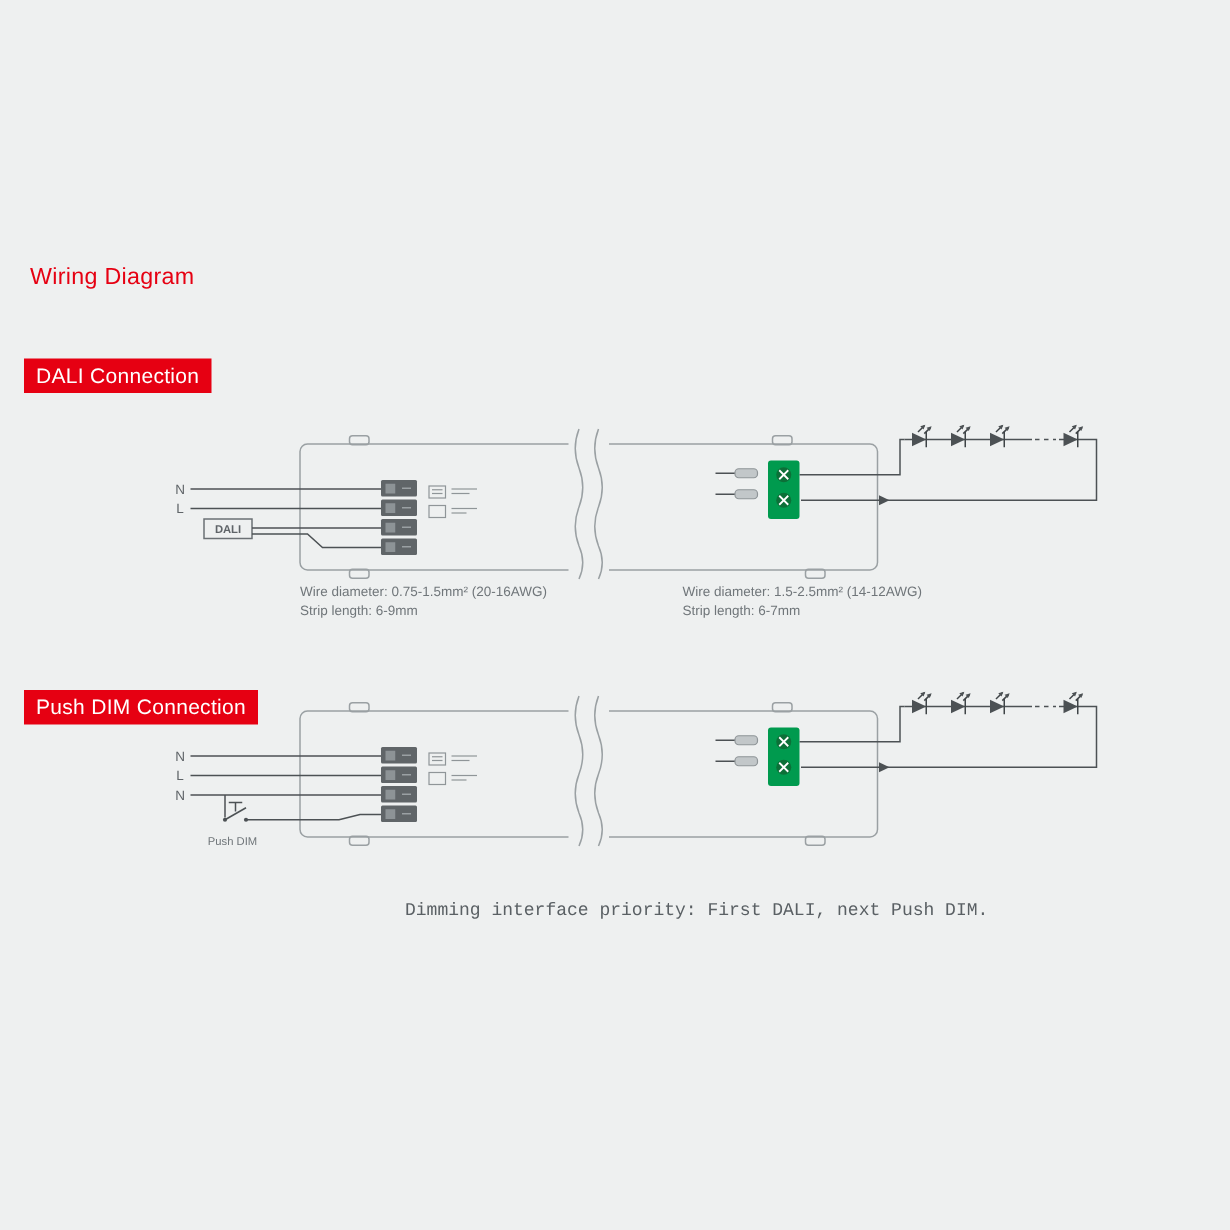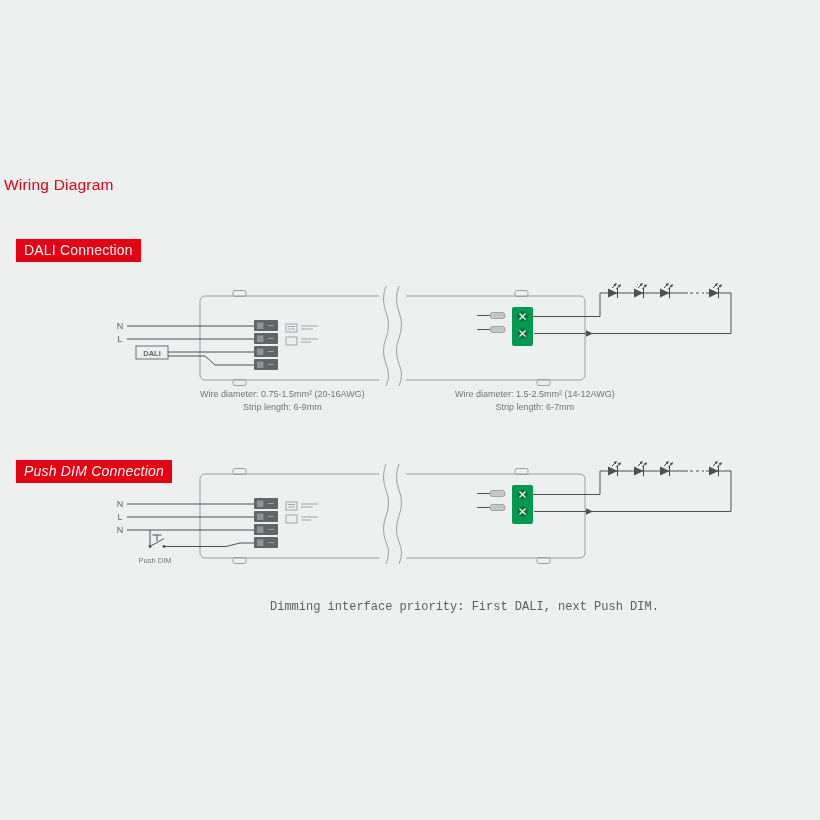--- a/index.html
+++ b/index.html
@@ -13,38 +13,37 @@
   *{margin:0;padding:0;box-sizing:border-box;}
   html,body{width:820px;height:820px;}
   body{
     background:var(--bg);
     font-family:"Liberation Sans", sans-serif;
     position:relative;
     overflow:hidden;
   }
   .stage{position:absolute;inset:0;}
   .page-title{
-    position:absolute;left:4px;top:176px;
+    position:absolute;left:20px;top:176px;
     font-size:15.5px;color:var(--accent);font-weight:normal;
     letter-spacing:.2px;
   }
   .badge{
     position:absolute;
     background:var(--accent);color:#ffffff;
     font-size:14px;line-height:1;
     padding:4px 8px 5px 8px;
     letter-spacing:.2px;
   }
   .badge-dali{left:16px;top:239px;}
-  .badge-push{left:16px;top:460px;font-style:italic;}
+  .badge-push{left:16px;top:460px;}
   .note{
     position:absolute;
     font-size:9px;color:var(--txt);line-height:13px;
     white-space:nowrap;
-    text-align:center;
   }
   .note-dali-in{left:200px;top:388px;}
   .note-dali-out{left:455px;top:388px;}
   .note-push{left:120px;top:582px;}
   .priority{
     position:absolute;left:270px;top:600px;
     font-size:12px;color:#5a6064;white-space:nowrap;font-family:Liberation Mono, monospace;
   }
   svg.diagram{position:absolute;left:0;top:0;}
   svg text{font-family:"Liberation Sans", sans-serif;}

